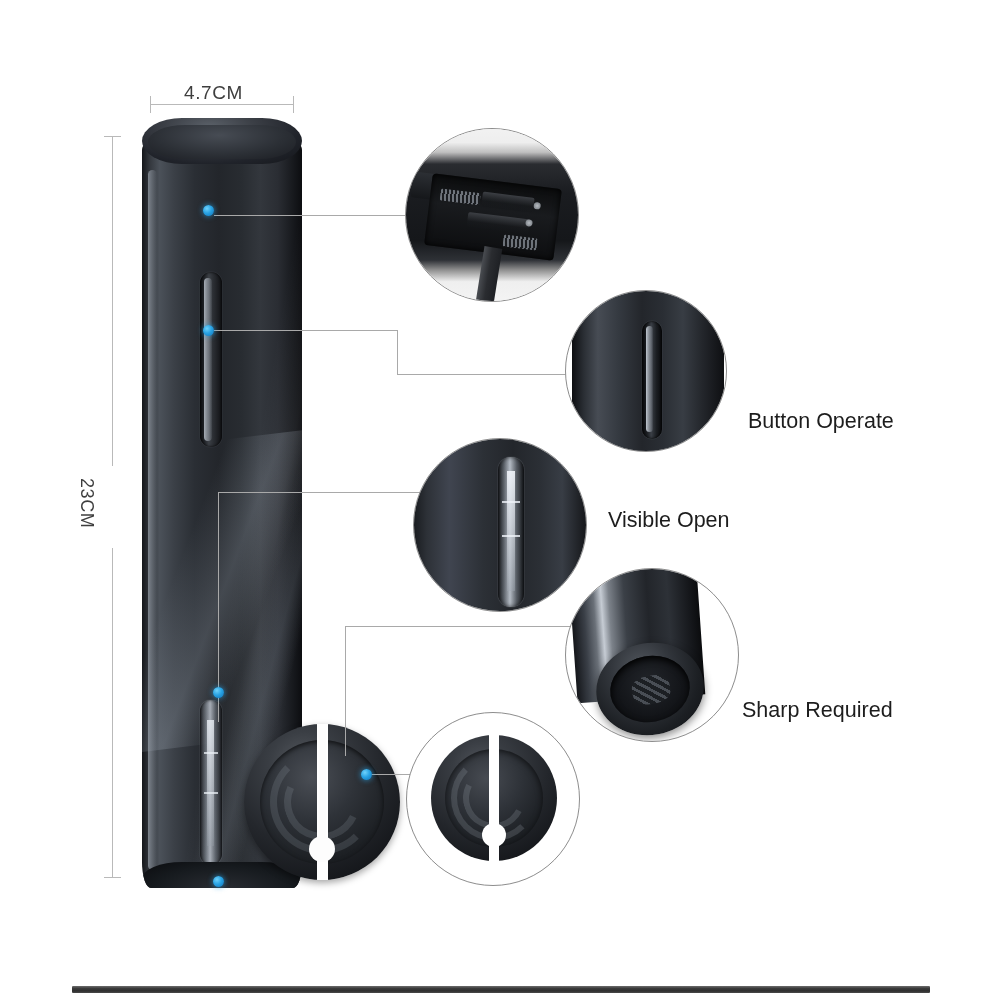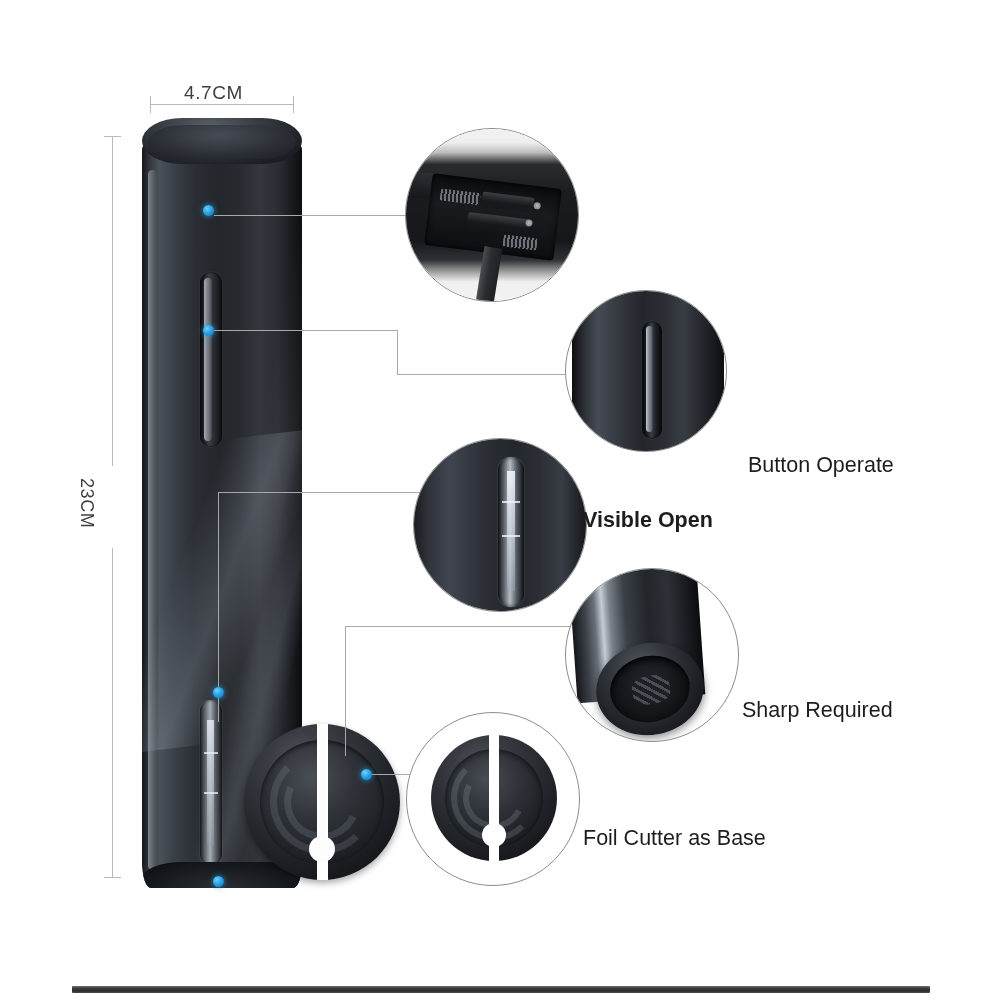--- a/index.html
+++ b/index.html
@@ -376,33 +376,33 @@
   </div>
 
   <div class="callout" style="left:565px;top:290px;width:160px;height:160px;">
     <div class="co-img">
       <div class="btn-cyl"></div>
       <div class="btn-slot">
         <div class="btn-slot-hi"></div>
       </div>
     </div>
   </div>
-  <div class="feat-label" style="left:748px;top:409px;margin-top:44px;">Button Operate</div>
+  <div class="feat-label" style="left:748px;top:409px;">Button Operate</div>
 
   <div class="callout" style="left:413px;top:438px;width:172px;height:172px;">
     <div class="co-img">
       <div class="vo-cyl"></div>
       <div class="vo-win">
         <div class="vo-rod"></div>
         <div class="vo-tick" style="top:44px;"></div>
         <div class="vo-tick" style="top:78px;"></div>
       </div>
     </div>
   </div>
-  <div class="feat-label" style="left:583px;top:508px;font-weight:bold;">Visible Open</div>
+  <div class="feat-label" style="left:608px;top:508px;">Visible Open</div>
 
   <div class="callout" style="left:565px;top:568px;width:172px;height:172px;">
     <div class="co-img">
       <div class="cs-cyl"></div>
       <div class="cs-mouth">
         <div class="cs-mouth2">
           <div class="cs-screw"></div>
         </div>
       </div>
     </div>
@@ -413,17 +413,16 @@
     <div class="co-img">
       <div class="fc-disc">
         <div class="fc-inner"></div>
         <div class="fc-arc" style="left:20px;top:20px;width:74px;height:74px;"></div>
         <div class="fc-arc" style="left:32px;top:32px;width:50px;height:50px;transform:rotate(-18deg);"></div>
         <div class="fc-gap"></div>
         <div class="fc-hole"></div>
       </div>
     </div>
   </div>
-  <div class="feat-label" style="left:583px;top:826px;">Foil Cutter as Base</div>
 
   <div id="bottom-bar"></div>
 
 </div>
 
 </body></html>

